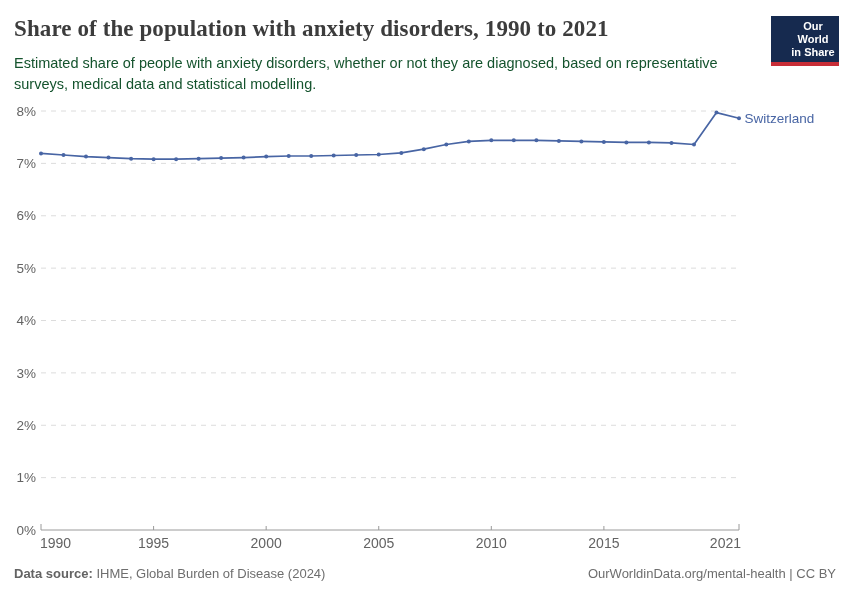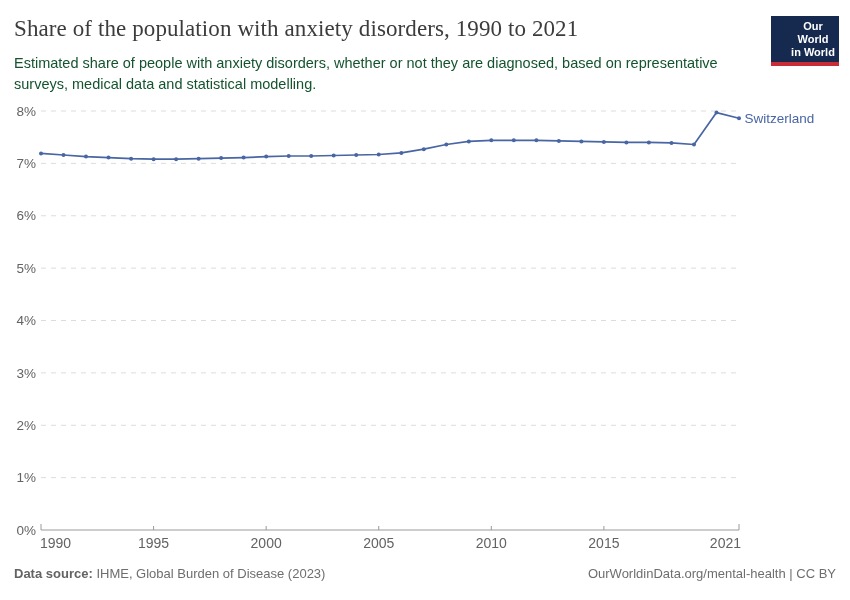--- a/index.html
+++ b/index.html
@@ -3,21 +3,21 @@
 <meta charset="utf-8">
 <style>
   html,body{margin:0;padding:0;background:#fff;}
   .page{
     position:relative;width:850px;height:600px;background:#ffffff;
     font-family:"Liberation Sans",sans-serif;overflow:hidden;
   }
   .title{
     position:absolute;left:14px;top:15px;width:740px;
     font-family:"Liberation Serif","DejaVu Serif",serif;
-    font-size:23px;line-height:1.2;font-weight:400;color:#3c3c3c;
+    font-size:23px;line-height:1.2;font-weight:700;color:#3c3c3c;
     letter-spacing:.1px;margin:0;
   }
   .subtitle{
     position:absolute;left:14px;top:53px;width:726px;
     font-size:14.5px;line-height:21px;color:#14532d;
   }
   .logo{
     position:absolute;left:771px;top:16px;width:68px;box-sizing:border-box;
     background:#162A4F;border-bottom:4px solid #C82D37;color:#fff;
     text-align:center;font-weight:700;font-size:11px;line-height:13px;
@@ -37,21 +37,21 @@
 <body>
 
 <div class="page">
 
   <h1 class="title">Share of the population with anxiety disorders, 1990 to 2021</h1>
 
   <div class="subtitle">Estimated share of people with anxiety disorders, whether or not they are diagnosed, based on representative surveys, medical data and statistical modelling.</div>
 
   <div class="logo" style="background: rgb(22, 42, 79); border-bottom-color: rgb(200, 45, 55);">
     <div>Our World</div>
-    <div>in World</div>
+    <div>in Share</div>
   </div>
 
   <svg id="chart-svg" class="chart-svg" width="850" height="600" viewBox="0 0 850 600">
       <text x="36" y="534.7" text-anchor="end" fill="#636363" font-size="13.5">0%</text>
       <line x1="41" x2="739" y1="477.625" y2="477.625" stroke="#dcdcdc" stroke-width="1" stroke-dasharray="5,5"></line>
       <text x="36" y="482.325" text-anchor="end" fill="#636363" font-size="13.5">1%</text>
       <line x1="41" x2="739" y1="425.25" y2="425.25" stroke="#dcdcdc" stroke-width="1" stroke-dasharray="5,5"></line>
       <text x="36" y="429.95" text-anchor="end" fill="#636363" font-size="13.5">2%</text>
       <line x1="41" x2="739" y1="372.875" y2="372.875" stroke="#dcdcdc" stroke-width="1" stroke-dasharray="5,5"></line>
       <text x="36" y="377.575" text-anchor="end" fill="#636363" font-size="13.5">3%</text>
@@ -110,18 +110,18 @@
       <circle cx="671.5" cy="142.9" r="2" fill="#4865A4"></circle>
       <circle cx="694.0" cy="144.5" r="2" fill="#4865A4"></circle>
       <circle cx="716.5" cy="112.6" r="2" fill="#4865A4"></circle>
       <circle cx="739.0" cy="118.3" r="2" fill="#4865A4"></circle>
       <text x="744.5" y="122.8" fill="#4865A4" font-size="13.5">Switzerland</text>
     </svg>
 
   <div class="footer">
     <div>
       <span class="src-label">Data source:</span>
-      <span>IHME, Global Burden of Disease (2023)</span>
+      <span>IHME, Global Burden of Disease (2024)</span>
     </div>
     <a class="credit" href="#">OurWorldinData.org/mental-health | CC BY</a>
   </div>
 
 </div>
 
 </body></html>

